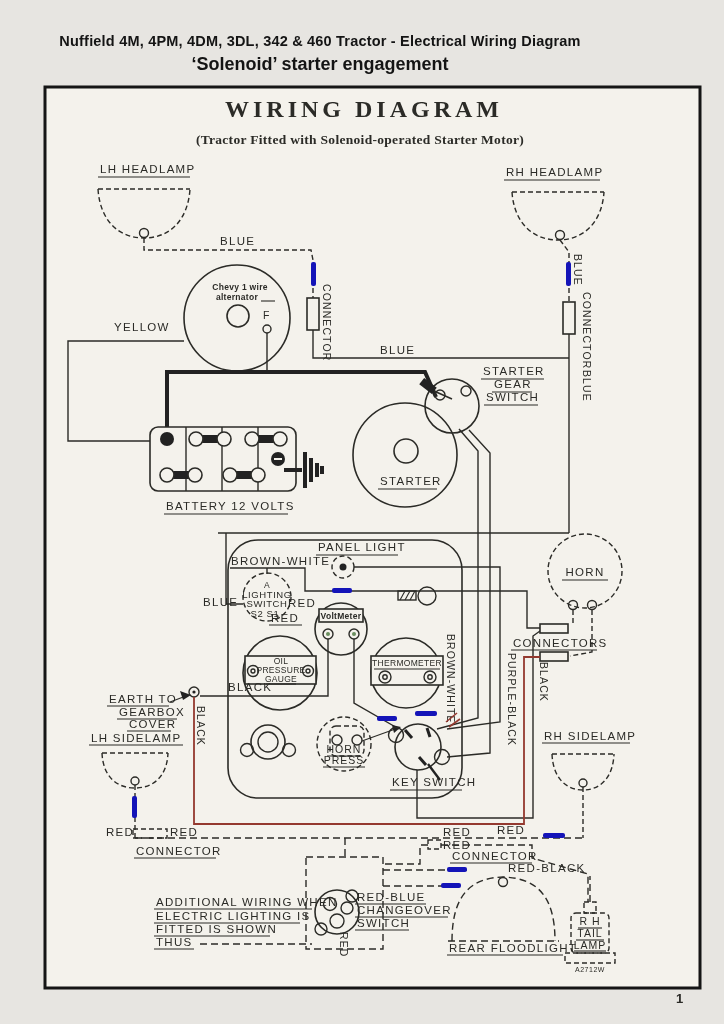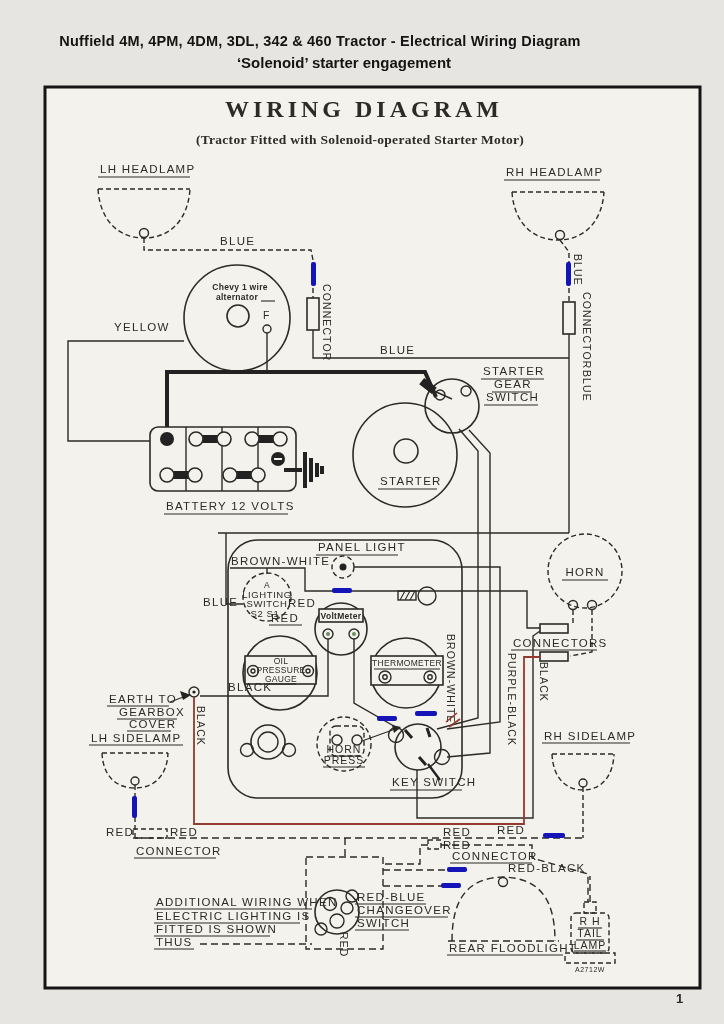--- a/index.html
+++ b/index.html
@@ -1,20 +1,20 @@
 <!DOCTYPE html>
 <html><head>
 <meta charset="utf-8">
 <style>
   html,body{margin:0;padding:0;}
   body{width:724px;height:1024px;background:#e7e5e1;position:relative;overflow:hidden;
        font-family:"Liberation Sans",sans-serif;}
   .hdr{position:absolute;left:0;width:640px;text-align:center;font-weight:bold;color:#141414;}
   #hdr1{top:33px;font-size:14.5px;letter-spacing:0.2px;}
-  #hdr2{top:54px;font-size:15px;margin-left:24px;}
+  #hdr2{top:54px;font-size:18px;}
   svg{position:absolute;left:0;top:0;}
   svg text{font-family:"Liberation Sans",sans-serif;fill:#2b2b27;}
   .title{font-family:"Liberation Serif",serif;font-size:24px;font-weight:bold;letter-spacing:4px;}
   .subtitle{font-family:"Liberation Serif",serif;font-size:13.5px;font-weight:bold;letter-spacing:0.3px;}
   .t{font-size:11.5px;letter-spacing:1.3px;}
   .t2{font-size:10.5px;letter-spacing:1px;}
   .t3{font-size:9.5px;letter-spacing:0.6px;}
   .t4{font-size:8.5px;letter-spacing:0.3px;}
   .vt{font-size:10.5px;letter-spacing:1.1px;}
   .tb{font-weight:bold;}

